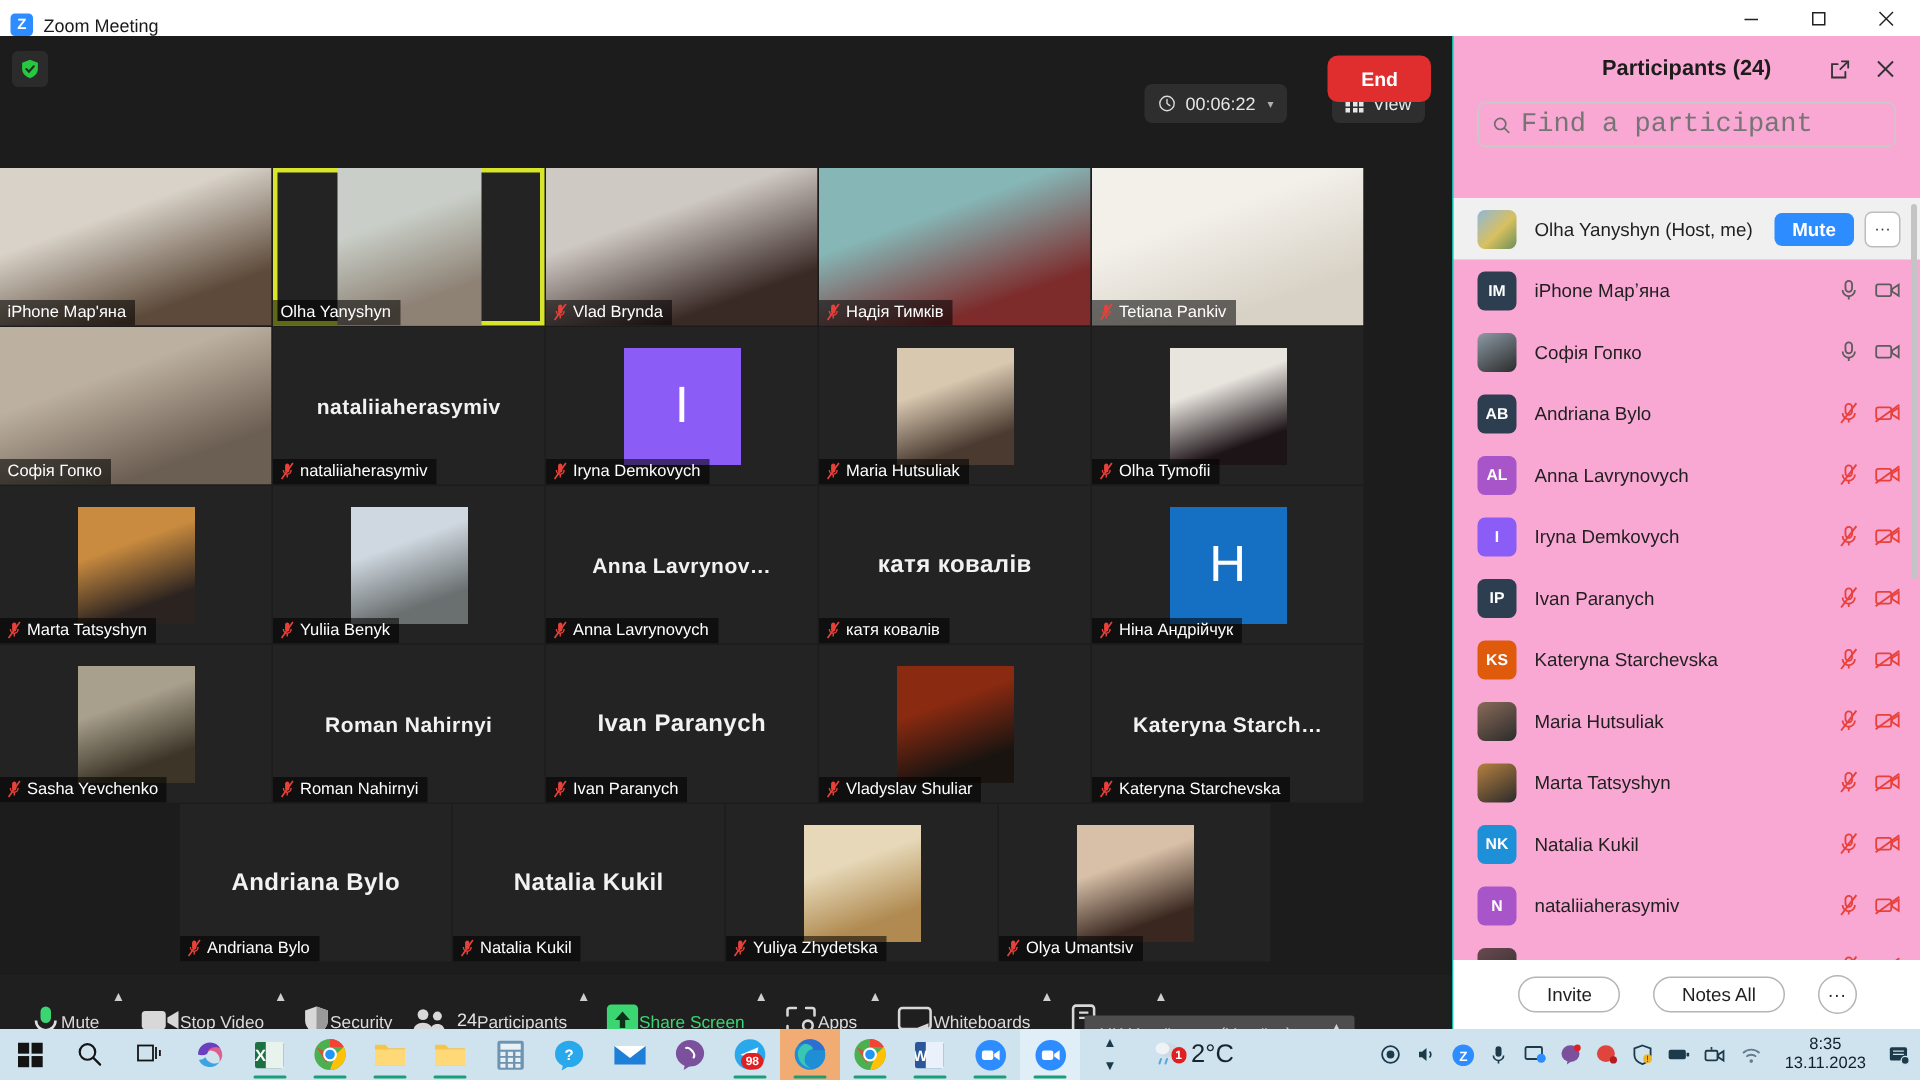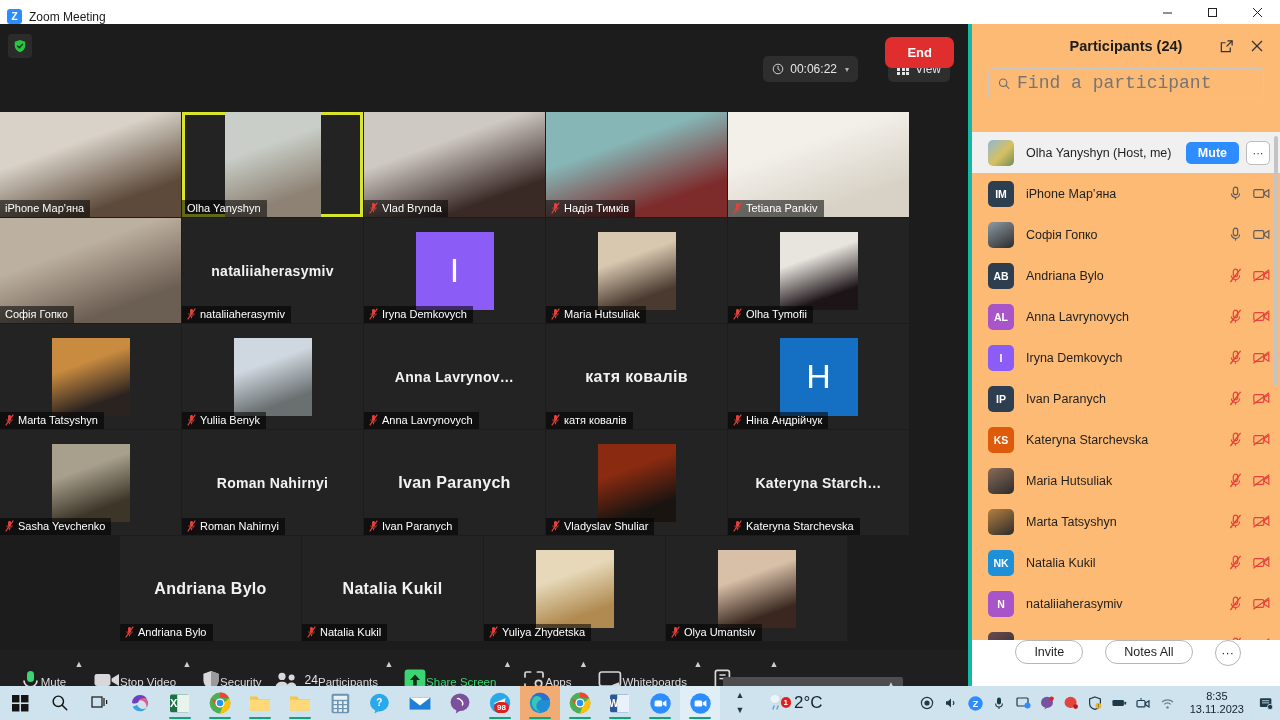--- a/index.html
+++ b/index.html
@@ -125,21 +125,21 @@
   .lang-tip {
     position: absolute; left: 723px; top: 653px; height: 26px; width: 180px;
     background: #4d4d4d; color: #d2d2d2; font-size: 11.5px;
     display: flex; align-items: center; padding-left: 10px; border-radius: 2px;
   }
   .lang-tip .sp { position: absolute; right: 8px; font-size: 8px; line-height: 1.1; }
 
   
   .panel {
     position: absolute; top: 24px; left: 968px; width: 312px; height: 662px;
-    background: #fdba74; border-left: 4px solid #14b8a6;
+    background: #f9a8d4; border-left: 1px solid #14b8a6;
   }
   .panel-head {
     height: 44px; display: flex; align-items: center; justify-content: center;
     position: relative;
   }
   .panel-title { font-size: 14.5px; font-weight: bold; color: #1c1c1c; }
   .panel-head .pop { position: absolute; right: 46px; }
   .panel-head .cls { position: absolute; right: 16px; }
   .ico-btn { color: #333; cursor: pointer; display: flex; }
   .search-wrap { padding: 0 16px; }
@@ -181,21 +181,21 @@
     width: 24px; height: 24px; border: 1px solid #bdbdbd; border-radius: 5px;
     background: #fff; margin-left: 7px; color: #333; font-size: 11px;
     display: flex; align-items: center; justify-content: center; cursor: pointer;
   }
   .pscroll {
     position: absolute; right: 2px; top: 112px; width: 4px; height: 250px;
     background: #c4c4c4; border-radius: 2px;
   }
   .panel-foot {
     position: absolute; bottom: 0; left: 0; width: 312px; height: 46px;
-    display: flex; align-items: flex-start; justify-content: center; gap: 22px;
+    display: flex; align-items: center; justify-content: center; gap: 22px;
     background: #fff;
   }
   .foot-btn {
     border: 1px solid #b5b5b5; background: #fff; border-radius: 13px;
     font-size: 12.5px; color: #1f1f1f; padding: 4px 18px; cursor: pointer;
     font-family: "Liberation Sans", sans-serif;
   }
   .foot-btn.round { border-radius: 50%; padding: 0; width: 26px; height: 26px; }
 
   

